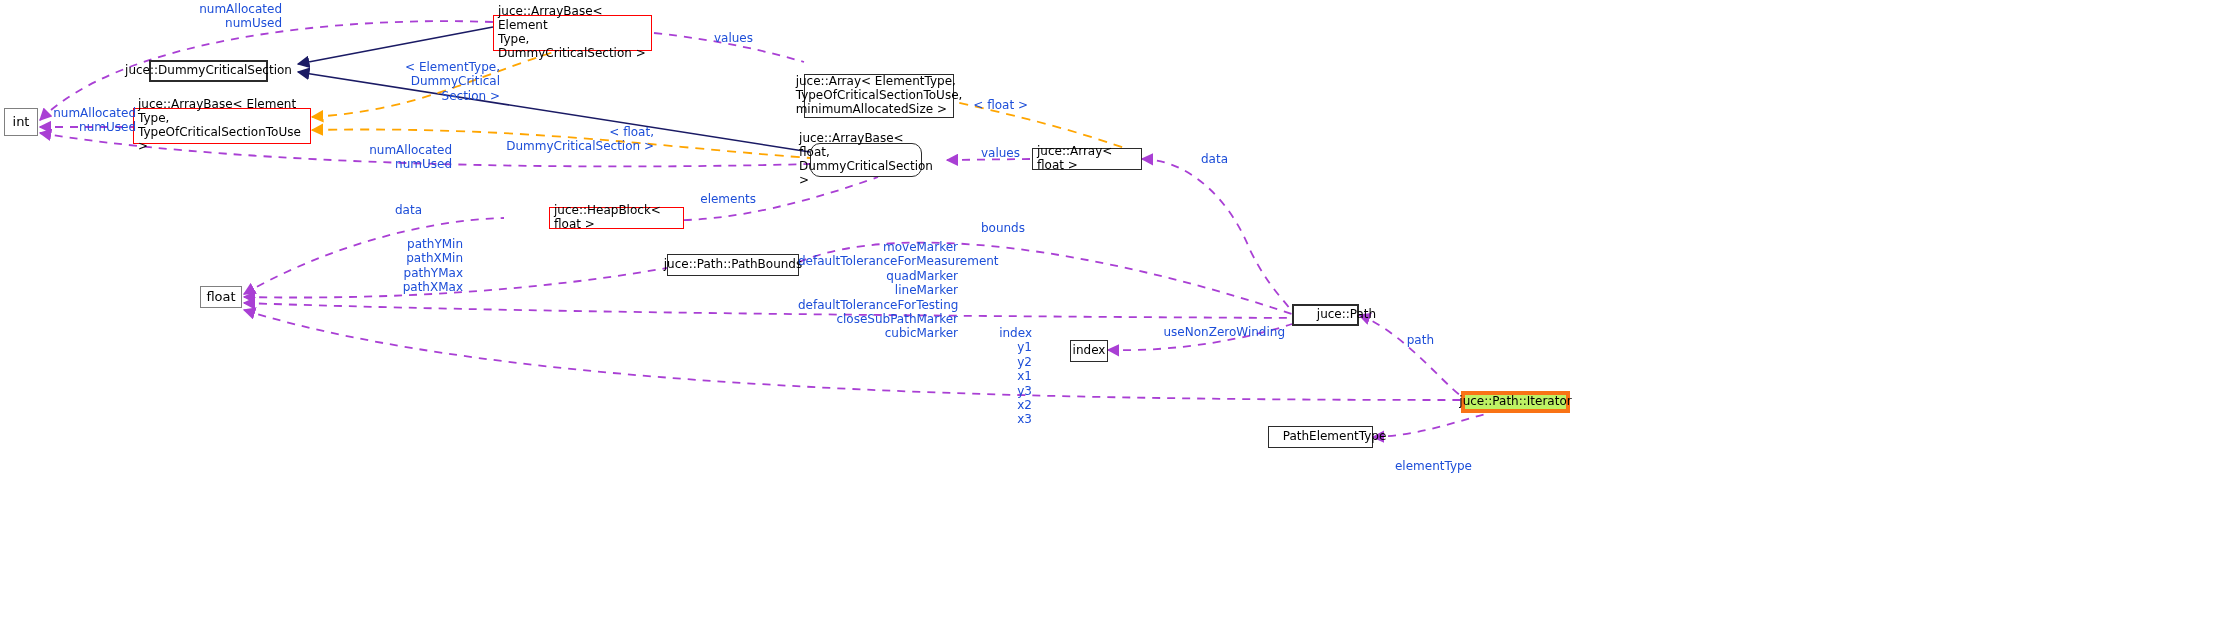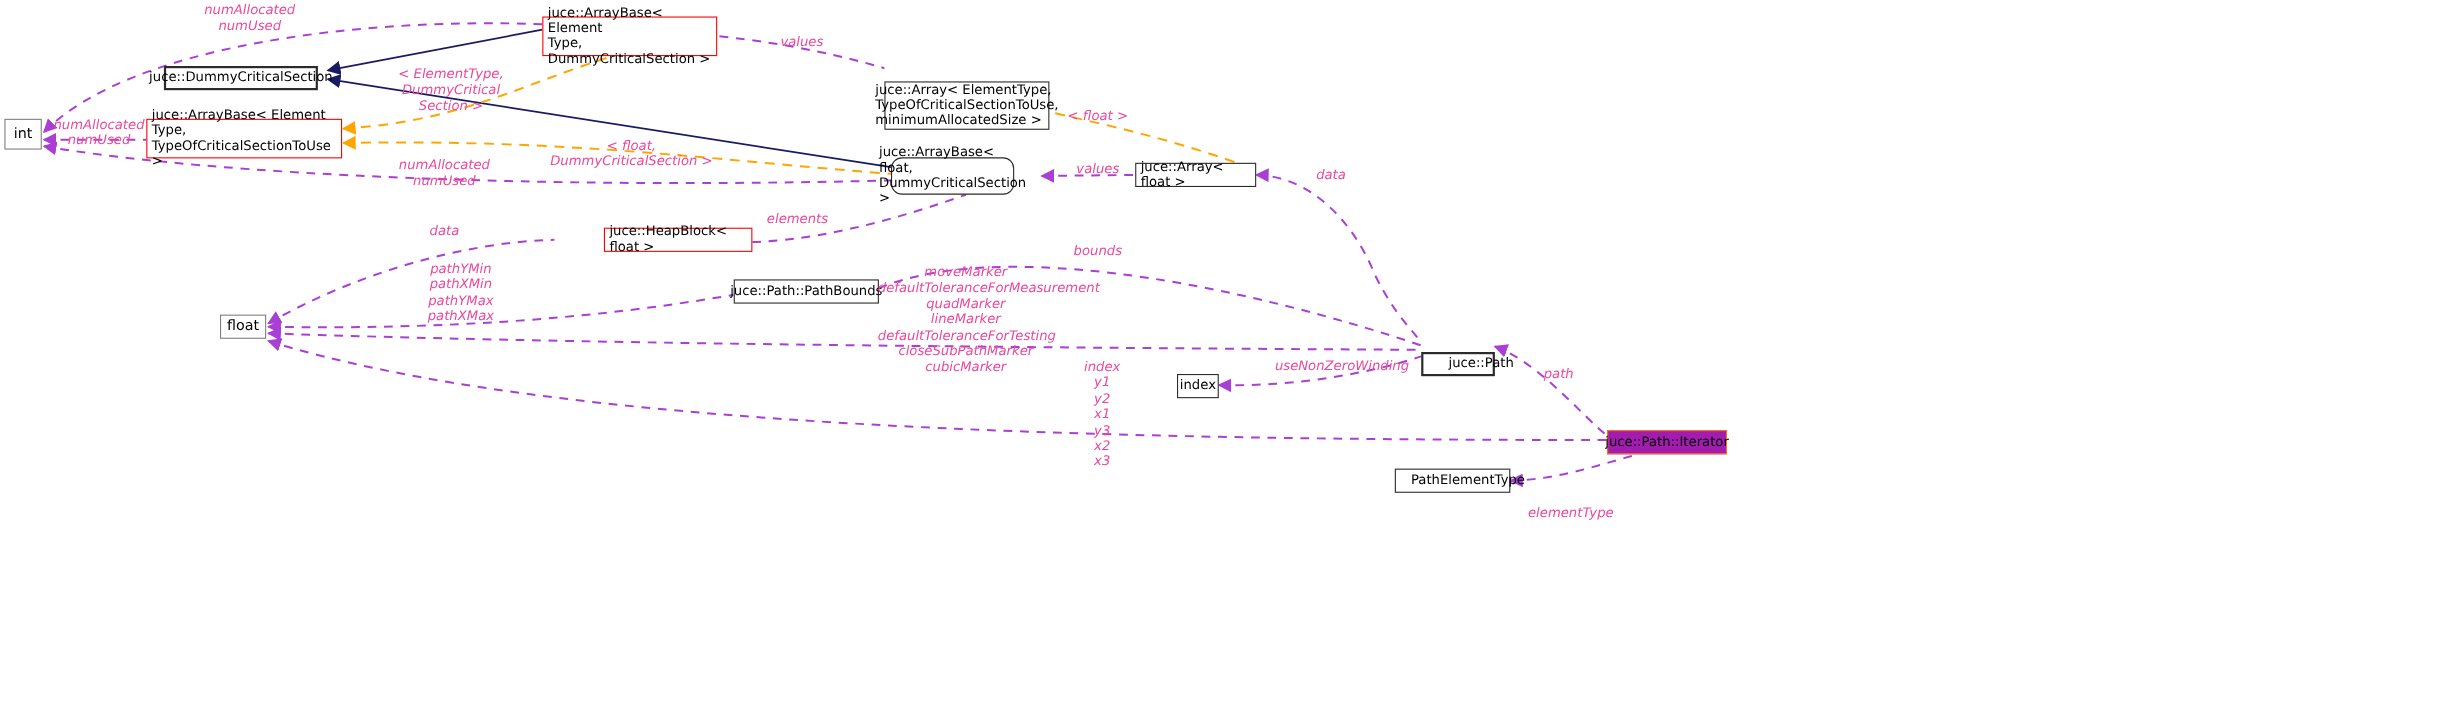--- a/index.html
+++ b/index.html
@@ -41,32 +41,31 @@
   .node.red {
     border: 1.5px solid #ff0000;
   }
   .node.gray {
     border: 1px solid #808080;
   }
   .node.thick {
     border: 2px solid #2b2b2b;
   }
   .node.highlight {
-    background: #a21caf;
-    border: 1px solid #f97316;
+    background: #bef264;
+    border: 4px solid #f97316;
   }
   .edge-label {
     position: absolute;
-    color: #ec4899;
-    text-align: center;
+    color: #1d4ed8;
+    text-align: right;
     line-height: 1.2;
     white-space: pre-line;
     background: transparent;
     pointer-events: none;
-    font-style: italic;
   }
 </style>
 </head>
 <body>
 
 <div id="diagram-root">
 
   <svg class="edges" viewBox="0 0 2221 639" xmlns="http://www.w3.org/2000/svg">
     <defs>
       <marker id="arrow-purple" viewBox="0 0 10 10" refX="9" refY="5" markerWidth="7" markerHeight="7" orient="auto-start-reverse">
@@ -107,33 +106,33 @@
       <path d="M 1108 350 C 1180 352, 1250 338, 1292 324" marker-start="url(#arrow-purple)"></path>
       <path d="M 1359 315 C 1400 330, 1440 380, 1461 396" marker-start="url(#arrow-purple)"></path>
       <path d="M 1373 437 C 1420 436, 1460 420, 1490 413" marker-start="url(#arrow-purple)"></path>
     </g>
   </svg>
 
   <div id="nodes-layer">
       <div class="node gray" style="left: 4px; top: 108px; width: 34px; height: 28px; font-size: 13px;">int</div>
       <div class="node red" style="left: 493px; top: 15px; width: 159px; height: 36px; font-size: 12px;">juce::ArrayBase&lt; Element
 Type, DummyCriticalSection &gt;</div>
-      <div class="node thick" style="left: 149px; top: 60px; width: 140px; height: 22px; font-size: 12px;">juce::DummyCriticalSection</div>
+      <div class="node thick" style="left: 149px; top: 60px; width: 119px; height: 22px; font-size: 12px;">juce::DummyCriticalSection</div>
       <div class="node black" style="left: 804px; top: 47px; width: 150px; height: 44px; font-size: 12px; margin-top: 27px;">juce::Array&lt; ElementType,
 TypeOfCriticalSectionToUse,
 minimumAllocatedSize &gt;</div>
       <div class="node red" style="left: 133px; top: 108px; width: 178px; height: 36px; font-size: 12px;">juce::ArrayBase&lt; Element
 Type, TypeOfCriticalSectionToUse &gt;</div>
       <div class="node black" style="left: 810px; top: 143px; width: 112px; height: 34px; font-size: 12px; border-radius: 10px;">juce::ArrayBase&lt; float,
 DummyCriticalSection &gt;</div>
       <div class="node black" style="left: 1032px; top: 148px; width: 110px; height: 22px; font-size: 12px;">juce::Array&lt; float &gt;</div>
       <div class="node red" style="left: 504px; top: 207px; width: 135px; height: 22px; font-size: 12px; margin-left: 45px;">juce::HeapBlock&lt; float &gt;</div>
       <div class="node black" style="left: 667px; top: 254px; width: 132px; height: 22px; font-size: 12px;">juce::Path::PathBounds</div>
       <div class="node gray" style="left: 200px; top: 286px; width: 42px; height: 22px; font-size: 13px;">float</div>
-      <div class="node thick" style="left: 1292px; top: 320px; width: 67px; height: 22px; font-size: 12px; padding-left: 46px;">juce::Path</div>
+      <div class="node thick" style="left: 1292px; top: 304px; width: 67px; height: 22px; font-size: 12px; padding-left: 46px;">juce::Path</div>
       <div class="node black" style="left: 1070px; top: 340px; width: 38px; height: 22px; font-size: 12px;">index</div>
       <div class="node highlight" style="left: 1461px; top: 391px; width: 109px; height: 22px; font-size: 12px;">juce::Path::Iterator</div>
       <div class="node black" style="left: 1268px; top: 426px; width: 105px; height: 22px; font-size: 12px; padding-left: 32px;">PathElementType</div>
     </div>
   <div id="labels-layer">
       <div class="edge-label" style="left: 172px; top: 2px; width: 110px; font-size: 12px;">numAllocated
 numUsed</div>
       <div class="edge-label" style="left: 705px; top: 31px; width: 48px; font-size: 12px;">values</div>
       <div class="edge-label" style="left: 320px; top: 60px; width: 180px; font-size: 12px;">&lt; ElementType, DummyCritical
 Section &gt;</div>

